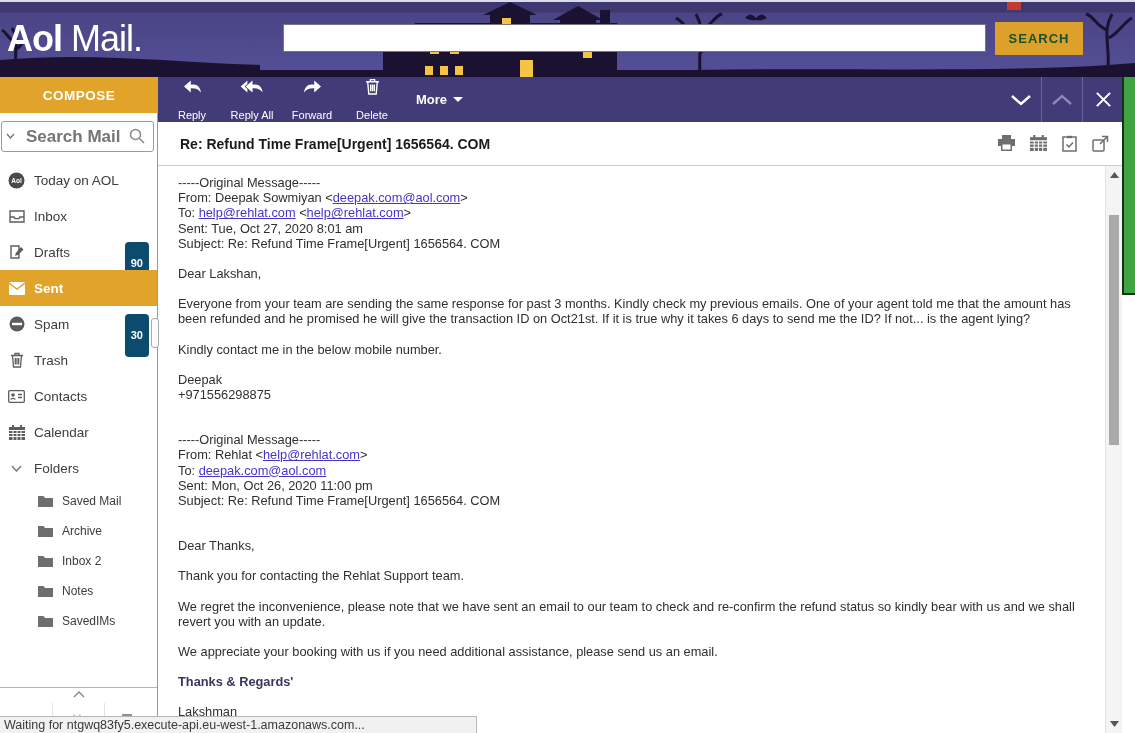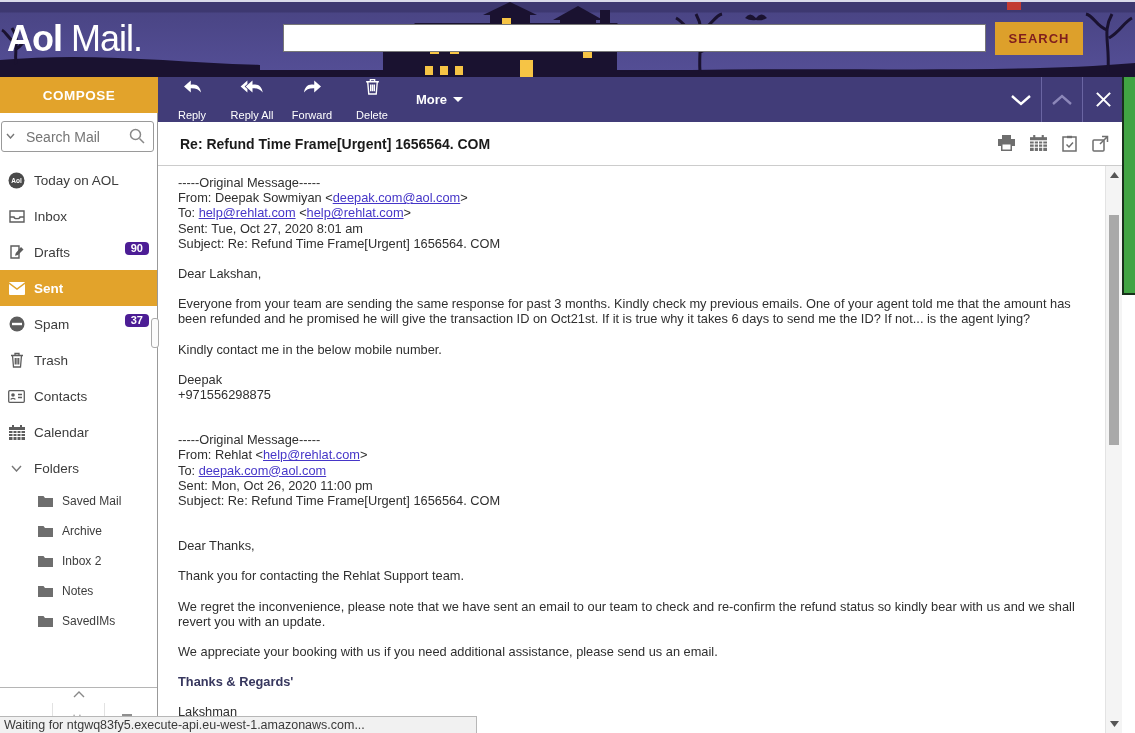--- a/index.html
+++ b/index.html
@@ -10,43 +10,43 @@
   .banner{position:absolute;left:0;top:0;width:1135px;height:77px;
           background:linear-gradient(180deg,#3d3870 0,#3d3870 10px,#4a4585 11px,#554f97 100%);
           border-top:2px solid #d9dae9;box-sizing:border-box;padding-left:30px;}
   .banner svg.sil{position:absolute;left:0;top:0;width:1135px;height:77px;}
   .logo{position:absolute;left:7px;top:16px;color:#fff;font-size:36px;letter-spacing:-1px;z-index:3;}
   .logo b{font-weight:800;}
   .logo span{font-weight:300;}
   .bsearch{position:absolute;left:283px;top:22px;width:703px;height:28px;border:1px solid #777;
            background:#fff;z-index:3;font-size:14px;padding:0 8px;box-sizing:border-box;outline:none;}
   .bsearch-btn{position:absolute;left:995px;top:20px;width:88px;height:33px;background:#dda02b;
-           border:none;color:#7f1d1d;font-weight:bold;font-size:13px;letter-spacing:1px;z-index:3;
+           border:none;color:#14532d;font-weight:bold;font-size:13px;letter-spacing:1px;z-index:3;
            font-family:"Liberation Sans",sans-serif;cursor:pointer;}
   .red-tick{position:absolute;left:1007px;top:0;width:14px;height:8px;background:#c23a33;z-index:4;}
 
   
   .sidebar{position:absolute;left:0;top:77px;width:158px;height:656px;background:#fff;
            border-right:1px solid #999;box-sizing:border-box;}
   .compose{display:block;width:158px;height:36px;background:#e2a32b;border:none;color:#fff;
            font-weight:bold;font-size:13.5px;letter-spacing:.5px;cursor:pointer;
            font-family:"Liberation Sans",sans-serif;}
   .sm-wrap{position:relative;margin:8px 3px 0 1px;height:29px;border:1px solid #9a9a9a;border-radius:3px;background:#fff;}
   .sm-input{position:absolute;left:22px;top:0;width:100px;height:27px;border:none;outline:none;
-            font-size:14px;color:#0369a1;font-family:"Liberation Sans",sans-serif;}
+            font-size:17px;color:#0369a1;font-family:"Liberation Sans",sans-serif;font-weight:bold;}
   .sm-chev{position:absolute;left:4px;top:11px;color:#777;}
   .sm-mag{position:absolute;right:8px;top:6px;color:#888;}
   .nav{margin-top:10px;}
   .nav-item{position:relative;height:36px;display:flex;align-items:center;padding-left:8px;cursor:pointer;
             color:#3c3c3c;font-size:13.5px;}
   .nav-item .ic{width:17px;height:17px;margin-right:9px;color:#5d5d5d;flex:0 0 17px;display:flex;align-items:center;justify-content:center;}
   .nav-item.sel{background:#e2a32b;color:#fff;font-weight:bold;text-align:right;}
   .nav-item.sel .ic{color:#fff;}
-  .badge{position:absolute;right:8px;top:8px;background:#4c1d95;color:#fff;font-size:11px;font-weight:bold;
-         padding:1px 6px;border-radius:4px;line-height:11px;}
+  .badge{position:absolute;right:8px;top:8px;background:#0c4a6e;color:#fff;font-size:11px;font-weight:bold;
+         padding:16px 6px;border-radius:4px;line-height:11px;}
   .sub-item{height:30px;display:flex;align-items:center;padding-left:38px;color:#3c3c3c;font-size:12px;cursor:pointer;}
   .sub-item .ic{width:15px;height:13px;margin-right:9px;color:#6e6e6e;flex:0 0 15px;}
   .side-thumb{position:absolute;left:151px;top:318px;width:6px;height:28px;background:#fcfcfc;
               border:1px solid #aaa;border-radius:3px;z-index:5;}
   .side-footer{position:absolute;left:0;bottom:0;width:157px;border-top:1px solid #b5b5b5;background:#fff;}
   .sf-chev{text-align:center;height:12px;color:#888;}
   .sf-row{display:flex;height:30px;}
   .sf-cell{flex:1;display:flex;align-items:center;justify-content:center;color:#8f8f8f;border-left:1px solid #e2e2e2;}
   .sf-cell:first-child{border-left:none;}
 
@@ -201,21 +201,21 @@
         <span>Sent</span>
       </div>
       <div class="nav-item">
         <span class="ic">
           <svg width="16" height="16" viewBox="0 0 16 16">
               <circle cx="8" cy="8" r="7.5" fill="currentColor"></circle>
               <rect x="3" y="6.8" width="10" height="2.4" fill="#fff"></rect>
             </svg>
         </span>
         <span>Spam</span>
-        <span class="badge">37</span>
+        <span class="badge">30</span>
       </div>
       <div class="nav-item">
         <span class="ic">
           <svg width="14" height="16" viewBox="0 0 14 16" fill="none" stroke="currentColor" stroke-width="1.3">
               <path d="M1 3.5h12M5 3.5V1.5h4v2M2.5 3.5l1 11.5h7l1-11.5M5.3 6v6.5M7 6v6.5M8.7 6v6.5"></path>
             </svg>
         </span>
         <span>Trash</span>
       </div>
       <div class="nav-item">

